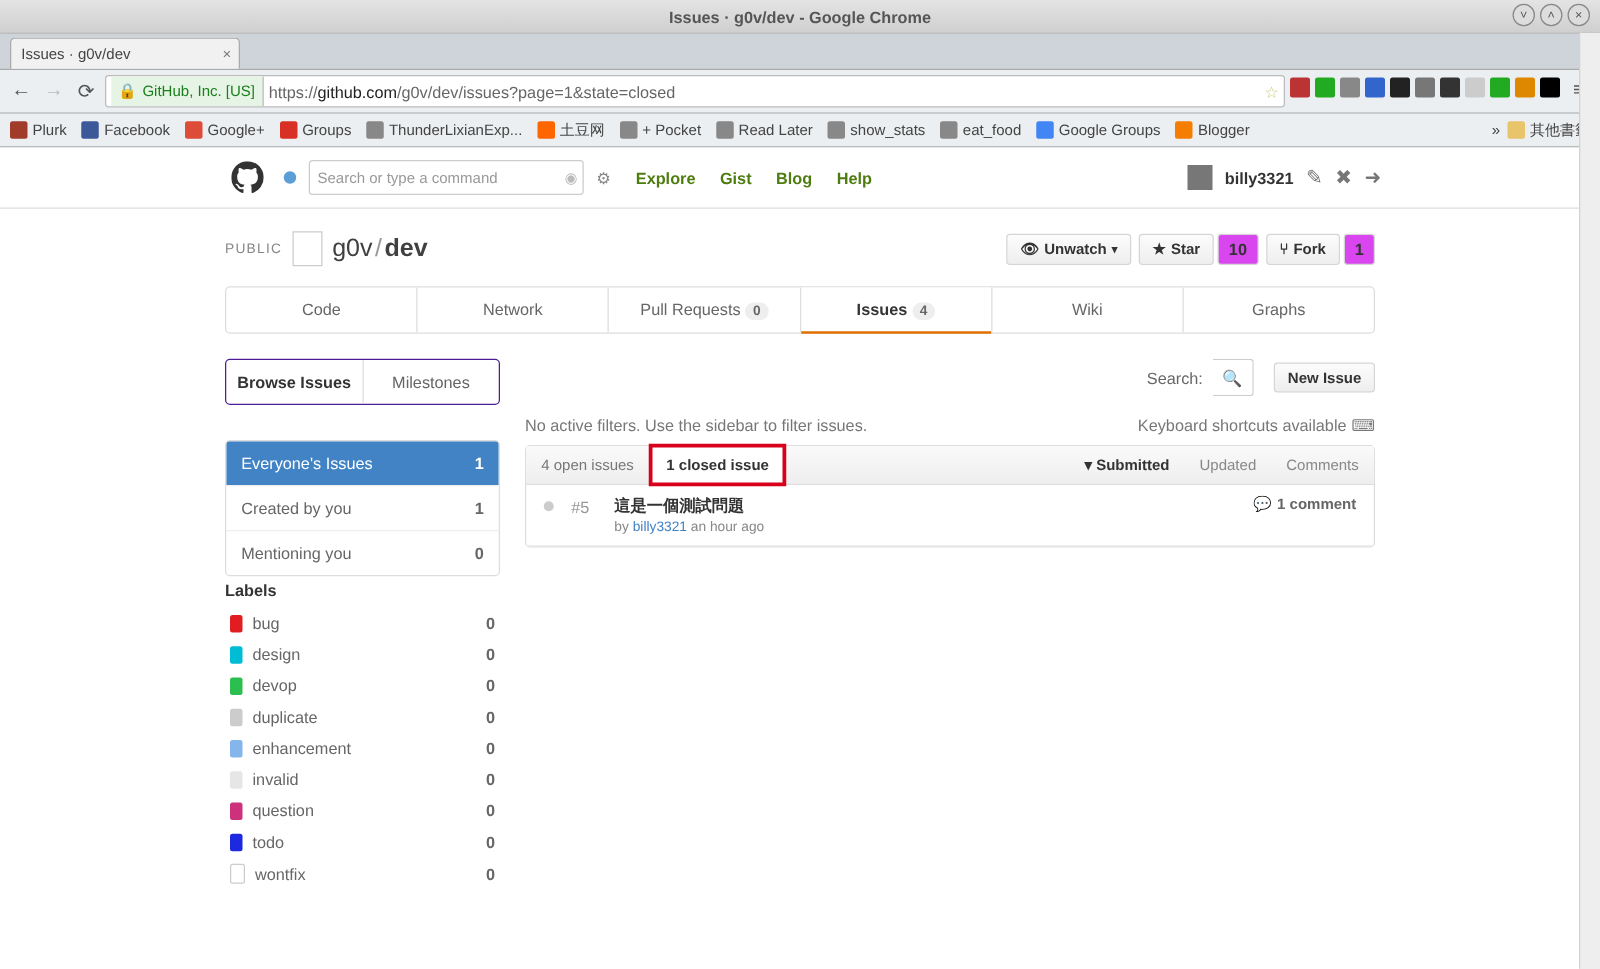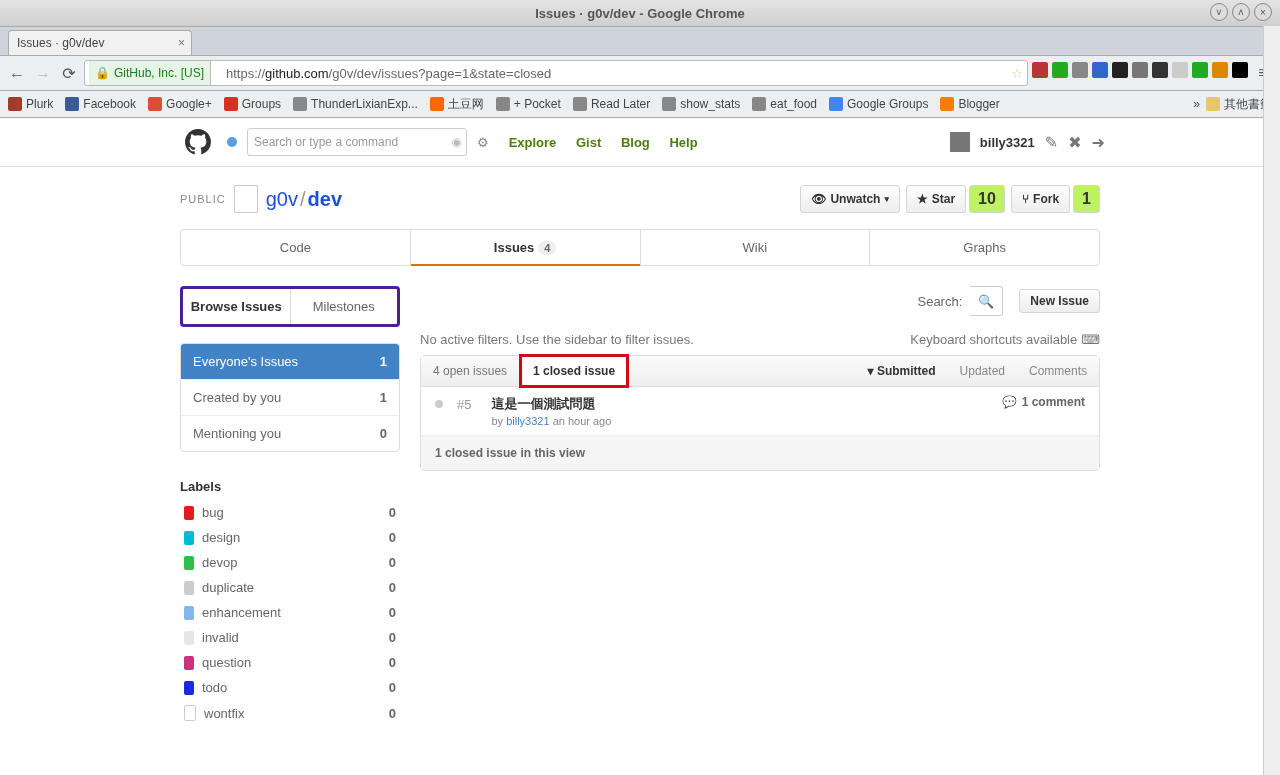--- a/index.html
+++ b/index.html
@@ -10,21 +10,21 @@
   .os-buttons .circ{width:16px;height:16px;border:1px solid #888;border-radius:50%;background:#ddd;display:flex;align-items:center;justify-content:center;font-size:10px;color:#555;}
   
   .tabstrip{height:28px;background:#cfd4da;border-bottom:1px solid #aaa;display:flex;align-items:flex-end;padding-left:8px;}
   .tab{background:#f1f1f1;border:1px solid #aaa;border-bottom:none;border-top-left-radius:4px;border-top-right-radius:4px;height:24px;display:flex;align-items:center;padding:0 24px 0 8px;position:relative;font-size:12px;color:#444;min-width:150px;}
   .tab .x{position:absolute;right:6px;color:#777;}
   
   .urlrow{height:34px;background:#eceff1;border-bottom:1px solid #aaa;display:flex;align-items:center;padding:0 6px;gap:4px;}
   .navbtn{width:22px;height:22px;display:flex;align-items:center;justify-content:center;color:#555;font-size:16px;}
   .urlbox{flex:1;height:24px;border:1px solid #bbb;border-radius:3px;background:#fff;display:flex;align-items:center;padding:0 4px;font-size:13px;overflow:hidden;}
   .ssl{background:#e6f4e6;color:#1a7f1a;padding:0 6px;border-right:1px solid #bbb;height:100%;display:flex;align-items:center;font-size:12px;gap:4px;}
-  .urltext{padding-left:15px;color:#666;white-space:nowrap;}
+  .urltext{padding-left:4px;color:#666;white-space:nowrap;}
   .urltext .dom{color:#222;}
   .exticons{display:flex;gap:4px;}
   .exticon{width:16px;height:16px;border-radius:2px;}
   
   .bmbar{height:26px;background:#eceff1;border-bottom:1px solid #aaa;display:flex;align-items:center;padding:0 8px;gap:12px;font-size:12px;color:#444;}
   .bm{display:flex;align-items:center;gap:4px;}
   .bmico{width:14px;height:14px;border-radius:2px;}
   .bm-right{margin-left:auto;display:flex;align-items:center;gap:6px;}
   
   .page{background:#fff;}
@@ -36,40 +36,40 @@
   .gh-gear{color:#888;margin-right:20px;}
   .gh-nav a{color:#4d7c0f;text-decoration:none;font-weight:bold;margin-right:16px;font-size:13px;}
   .gh-user{margin-left:auto;display:flex;align-items:center;gap:10px;}
   .gh-user .name{font-weight:bold;font-size:13px;}
   .gh-user .icn{color:#777;font-size:16px;}
   .repo-area{max-width:920px;margin:0 auto;padding-top:18px;}
   .repo-head{display:flex;align-items:center;margin-bottom:16px;}
   .repo-head .pub{font-size:11px;color:#888;letter-spacing:1px;margin-right:8px;}
   .repo-head .repoico{width:22px;height:26px;border:1px solid #ccc;margin-right:8px;}
   .repo-head h1{margin:0;font-size:20px;font-weight:normal;}
-  .repo-head h1 a{color:#1d4ed8;text-decoration:none;margin-top:35px;}
+  .repo-head h1 a{color:#404040;text-decoration:none;margin-top:35px;}
   .repo-head h1 .slash{color:#999;margin:0 2px;}
   .repo-head h1 .name{font-weight:bold;}
   .repo-actions{margin-left:auto;display:flex;gap:6px;}
   .btn{display:inline-flex;align-items:center;gap:4px;padding:4px 10px;border:1px solid #d5d5d5;border-radius:3px;background:linear-gradient(#fcfcfc,#eee);font-size:12px;font-weight:bold;color:#333;text-decoration:none;}
   .btn .caret{font-size:9px;}
-  .cnt{border:1px solid #d5d5d5;border-radius:3px;padding:4px 8px;font-size:16px;font-weight:bold;background:#bef264;margin-left:-3px;}
+  .cnt{border:1px solid #d5d5d5;border-radius:3px;padding:4px 8px;font-size:13px;font-weight:bold;background:#d946ef;margin-left:-3px;}
   .repotabs{display:flex;border:1px solid #ddd;border-radius:4px;}
   .repotab{flex:1;text-align:center;padding:10px 0;border-left:1px solid #ddd;color:#666;font-size:13px;position:relative;}
   .repotab:first-child{border-left:none;}
   .repotab.active{color:#333;font-weight:bold;background:#fff;}
   .repotab.active::after{content:"";position:absolute;left:0;right:0;bottom:-1px;height:2px;background:#e07000;}
   .repotab .badge{display:inline-block;background:#eee;border-radius:8px;padding:1px 6px;font-size:11px;margin-left:4px;font-weight:bold;color:#666;}
   .issues-body{display:flex;margin-top:20px;gap:20px;}
   .sidebar{width:220px;}
-  .subnav{display:flex;border:3px solid #4c1d95;border-radius:4px;margin-bottom:16px;}
+  .subnav{display:flex;border:1px solid #4c1d95;border-radius:4px;margin-bottom:28px;}
   .subnav a{flex:1;text-align:center;padding:10px 0;font-size:13px;color:#666;text-decoration:none;}
   .subnav a.active{font-weight:bold;color:#333;}
   .subnav a:first-child{border-right:1px solid #ddd;}
-  .filterlist{border:1px solid #ddd;border-radius:4px;overflow:hidden;margin-bottom:27px;}
+  .filterlist{border:1px solid #ddd;border-radius:4px;overflow:hidden;margin-bottom:4px;}
   .filterlist a{display:flex;padding:10px 12px;font-size:13px;color:#666;text-decoration:none;border-top:1px solid #eee;}
   .filterlist a:first-child{border-top:none;}
   .filterlist a.selected{background:#4183c4;color:#fff;}
   .filterlist a .ct{margin-left:auto;font-weight:bold;}
   .labels-hd{font-weight:bold;font-size:13px;margin-bottom:6px;}
   .labellist a{display:flex;align-items:center;padding:5px 4px;font-size:13px;color:#666;text-decoration:none;}
   .labellist a .sw{width:10px;height:14px;border-radius:2px;margin-right:8px;}
   .labellist a .ct{margin-left:auto;font-weight:bold;}
   .main{flex:1;}
   .topright{display:flex;align-items:center;justify-content:flex-end;gap:8px;margin-bottom:16px;}
@@ -255,20 +255,22 @@
         <a class="btn">
             <span>⑂</span>
             <span>Fork</span>
           </a>
           <span class="cnt">1</span>
       </div>
     </div>
 
     <div class="repotabs">
       <div class="repotab"><span>Code</span></div>
+      <div class="repotab"><span>Network</span></div>
+      <div class="repotab"><span>Pull Requests</span><span class="badge">0</span></div>
       <div class="repotab active"><span>Issues</span><span class="badge">4</span></div>
       <div class="repotab"><span>Wiki</span></div>
       <div class="repotab"><span>Graphs</span></div>
     </div>
 
     <div class="issues-body">
       <div class="sidebar">
         <div class="subnav">
           <a class="active">Browse Issues</a>
           <a>Milestones</a>
@@ -367,20 +369,19 @@
             <span class="num">#5</span>
             <div>
               <div class="tt">這是一個測試問題</div>
               <div class="meta"><span>by </span><a>billy3321</a><span> an hour ago</span></div>
             </div>
             <div class="cm">
                 <span>💬</span>
                 <span>1 comment</span>
               </div>
           </div>
-          <div class="it-foot">1 closed issue in this view</div>
         </div>
       </div>
     </div>
   </div>
 </div>
 
 <div class="scrollbar"></div>
 
 </body></html>

